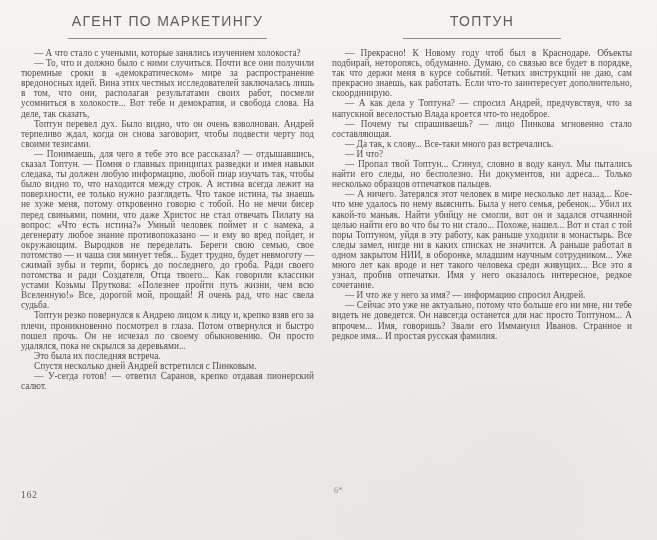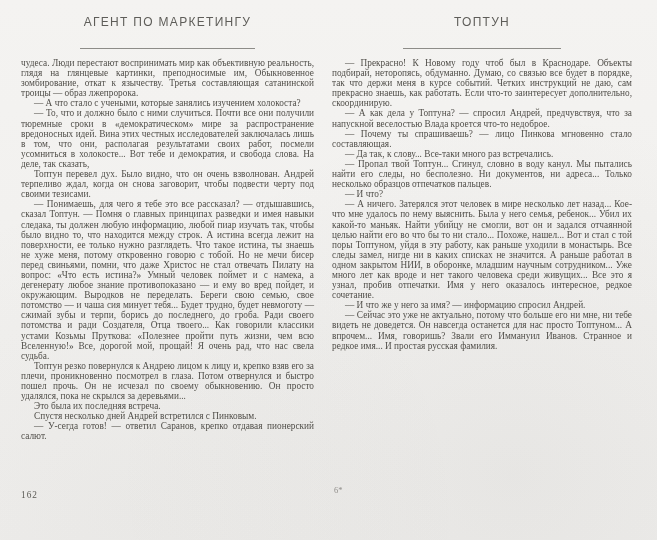--- a/index.html
+++ b/index.html
@@ -21,24 +21,24 @@
   }
   .page-left  { left: 21px;  width: 293px; }
   .page-right { left: 332px; width: 300px; }
   .running-head {
     text-align: center;
     margin-bottom: 9px;
   }
   .running-head .head-text {
     display: inline-block;
     min-width: 150px;
-    padding: 0 4px 19px 4px;
+    padding: 0 4px 9px 4px;
     border-bottom: 1px solid #8d8c88;
     font-family: "Liberation Sans", sans-serif;
-    font-size: 12px;
+    font-size: 14px;
     letter-spacing: 1.3px;
     color: #5e5d59;
     white-space: nowrap;
   }
   .body-text p {
     margin: 0;
     font-size: 9.3px;
     line-height: 10.1px;
     text-align: justify;
     hyphens: none;
@@ -64,43 +64,42 @@
 </head>
 <body>
 
 <div class="scan">
 
   <div class="page page-left">
     <div class="running-head">
       <span class="head-text">АГЕНТ ПО МАРКЕТИНГУ</span>
     </div>
     <div class="body-text">
-      <p>чудеса. Люди перестают воспринимать мир как объективную реальность, глядя на глянцевые картинки, преподносимые им, Обыкновенное зомбирование, откат к язычеству. Третья составляющая сатанинской троицы — образ лжепророка.</p>
       <p class="ind">— А что стало с учеными, которые занялись изучением холокоста?</p>
       <p class="ind">— То, что и должно было с ними случиться. Почти все они получили тюремные сроки в «демократическом» мире за распространение вредоносных идей. Вина этих честных исследователей заключалась лишь в том, что они, располагая результатами своих работ, посмели усомниться в холокосте... Вот тебе и демократия, и свобода слова. На деле, так сказать,</p>
       <p class="ind">Топтун перевел дух. Было видно, что он очень взволнован. Андрей терпеливо ждал, когда он снова заговорит, чтобы подвести черту под своими тезисами.</p>
       <p class="ind">— Понимаешь, для чего я тебе это все рассказал? — отдышавшись, сказал Топтун. — Помня о главных принципах разведки и имея навыки следака, ты должен любую информацию, любой пиар изучать так, чтобы было видно то, что находится между строк. А истина всегда лежит на поверхности, ее только нужно разглядеть. Что такое истина, ты знаешь не хуже меня, потому откровенно говорю с тобой. Но не мечи бисер перед свиньями, помни, что даже Христос не стал отвечать Пилату на вопрос: «Что есть истина?» Умный человек поймет и с намека, а дегенерату любое знание противопоказано — и ему во вред пойдет, и окружающим. Выродков не переделать. Береги свою семью, свое потомство — и чаша сия минует тебя... Будет трудно, будет невмоготу — сжимай зубы и терпи, борись до последнего, до гроба. Ради своего потомства и ради Создателя, Отца твоего... Как говорили классики устами Козьмы Пруткова: «Полезнее пройти путь жизни, чем всю Вселенную!» Все, дорогой мой, прощай! Я очень рад, что нас свела судьба.</p>
       <p class="ind">Топтун резко повернулся к Андрею лицом к лицу и, крепко взяв его за плечи, проникновенно посмотрел в глаза. Потом отвернулся и быстро пошел прочь. Он не исчезал по своему обыкновению. Он просто удалялся, пока не скрылся за деревьями...</p>
       <p class="ind">Это была их последняя встреча.</p>
       <p class="ind">Спустя несколько дней Андрей встретился с Пинковым.</p>
       <p class="ind">— У-сегда готов! — ответил Саранов, крепко отдавая пионерский салют.</p>
     </div>
   </div>
 
   <div class="page page-right">
     <div class="running-head">
       <span class="head-text">ТОПТУН</span>
     </div>
     <div class="body-text">
       <p class="ind">— Прекрасно! К Новому году чтоб был в Краснодаре. Объекты подбирай, неторопясь, обдуманно. Думаю, со связью все будет в порядке, так что держи меня в курсе событий. Четких инструкций не даю, сам прекрасно знаешь, как работать. Если что-то заинтересует дополнительно, скоординирую.</p>
       <p class="ind">— А как дела у Топтуна? — спросил Андрей, предчувствуя, что за напускной веселостью Влада кроется что-то недоброе.</p>
       <p class="ind">— Почему ты спрашиваешь? — лицо Пинкова мгновенно стало составляющая.</p>
       <p class="ind">— Да так, к слову... Все-таки много раз встречались.</p>
+      <p class="ind">— И что?</p>
       <p class="ind">— Пропал твой Топтун... Сгинул, словно в воду канул. Мы пытались найти его следы, но бесполезно. Ни документов, ни адреса... Только несколько образцов отпечатков пальцев.</p>
-      <p class="ind">— И что?</p>
       <p class="ind">— А ничего. Затерялся этот человек в мире несколько лет назад... Кое-что мне удалось по нему выяснить. Была у него семья, ребенок... Убил их какой-то маньяк. Найти убийцу не смогли, вот он и задался отчаянной целью найти его во что бы то ни стало... Похоже, нашел... Вот и стал с той поры Топтуном, уйдя в эту работу, как раньше уходили в монастырь. Все следы замел, нигде ни в каких списках не значится. А раньше работал в одном закрытом НИИ, в оборонке, младшим научным сотрудником... Уже много лет как вроде и нет такого человека среди живущих... Все это я узнал, пробив отпечатки. Имя у него оказалось интересное, редкое сочетание.</p>
       <p class="ind">— И что же у него за имя? — информацию спросил Андрей.</p>
       <p class="ind">— Сейчас это уже не актуально, потому что больше его ни мне, ни тебе видеть не доведется. Он навсегда останется для нас просто Топтуном... А впрочем... Имя, говоришь? Звали его Иммануил Иванов. Странное и редкое имя... И простая русская фамилия.</p>
     </div>
   </div>
 
   <div class="folio">162</div>
   <div class="signature-mark">6*</div>
 
 </div>

